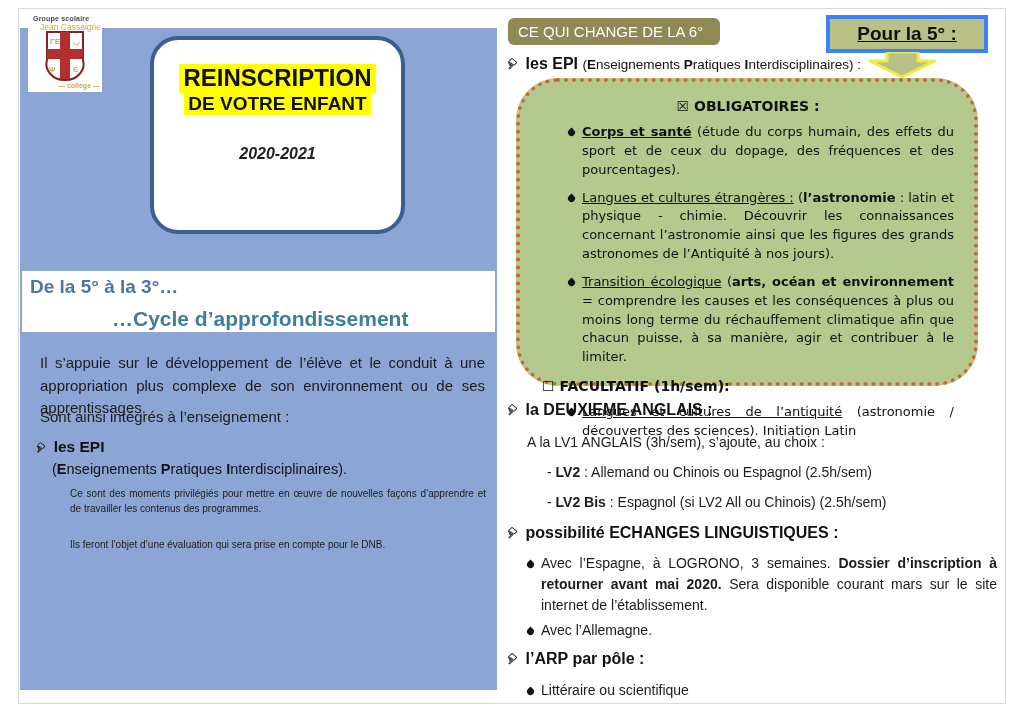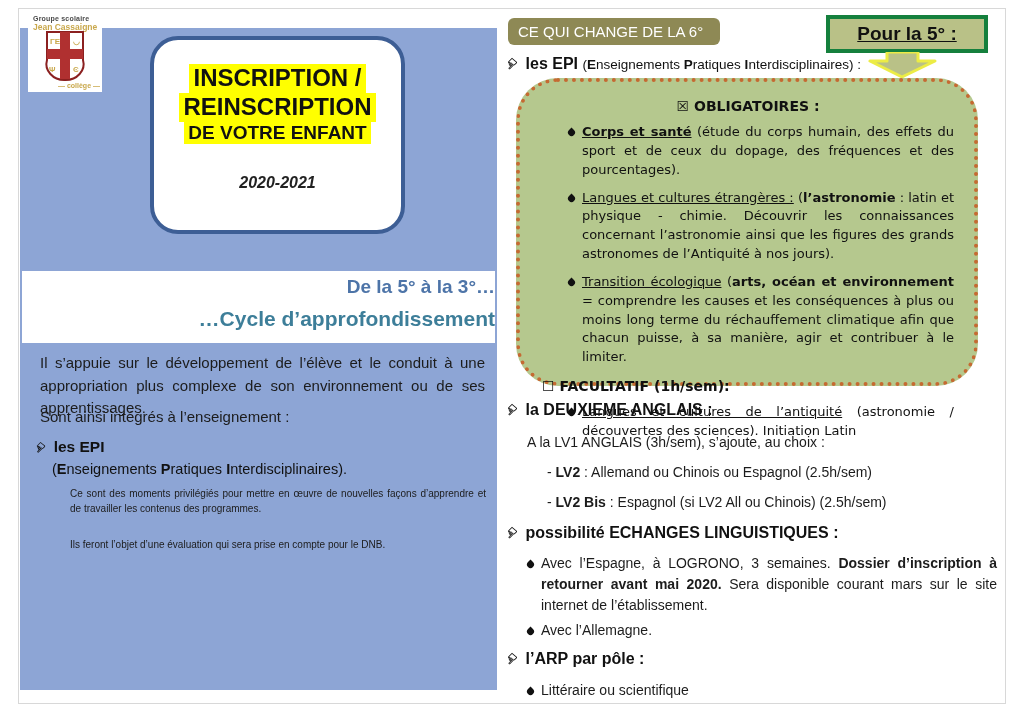--- a/index.html
+++ b/index.html
@@ -4,44 +4,44 @@
 <style>
   html,body{margin:0;padding:0;background:#ffffff;}
   #page{position:relative;width:1024px;height:724px;background:#ffffff;overflow:hidden;
         font-family:"Liberation Sans",sans-serif;color:#1c1c1c;}
   .frame{position:absolute;left:18px;top:8px;width:986px;height:694px;border:1px solid #d8d8d8;}
 
   
   .blue-panel{position:absolute;left:20px;top:28px;width:477px;height:662px;background:#8da5d5;}
   .logo{position:absolute;left:28px;top:12px;width:74px;height:80px;background:#ffffff;font-size:7px;}
   .logo .l1{position:absolute;left:5px;top:3px;font-weight:bold;color:#4a4a4a;font-size:7px;letter-spacing:.2px;}
-  .logo .l2{position:absolute;left:5px;top:10px;color:#c9a84c;font-size:8.5px;font-weight:bold;}
+  .logo .l2{position:absolute;left:12px;top:10px;color:#c9a84c;font-size:8.5px;font-weight:normal;}
   .logo .college{position:absolute;right:2px;bottom:3px;color:#c9a84c;font-size:7px;font-weight:bold;}
   .title-box{position:absolute;left:150px;top:36px;width:247px;height:190px;background:#ffffff;
              border:4px solid #3d5e95;border-radius:28px;text-align:center;}
   .title-line{font-size:24px;font-weight:bold;line-height:1.2;color:#111;}
   .hl{background:#ffff00;padding:0 4px;display:inline-block;}
   .title-wrap{margin-top:24px;}
   .subtitle{font-size:19px;font-weight:bold;color:#111;}
   .year{margin-top:30px;font-size:16px;font-weight:bold;font-style:italic;color:#222;}
 
-  .heading-box{position:absolute;left:22px;top:271px;width:473px;height:72px;background:#ffffff;text-align:right;}
+  .heading-box{position:absolute;left:22px;top:271px;width:473px;height:61px;background:#ffffff;}
   .heading1{padding:5px 0 0 8px;font-size:19px;font-weight:bold;color:#4d74a8;}
   .heading2{padding:9px 0 0 90px;font-size:21px;font-weight:bold;color:#3d7e99;}
 
   .lpara{position:absolute;left:40px;width:445px;font-size:15px;line-height:1.5;text-align:justify;color:#1c1c1c;}
   .lline{position:absolute;left:40px;font-size:15px;color:#1c1c1c;}
   .epi-h{position:absolute;left:34px;font-size:15.5px;font-weight:bold;color:#111;}
   .epi-sub{position:absolute;left:52px;font-size:14.5px;color:#111;}
   .indent-para{position:absolute;left:70px;width:416px;font-size:10px;line-height:1.5;text-align:justify;color:#1c1c1c;}
 
   
   .banner{position:absolute;left:508px;top:18px;width:212px;height:27px;background:#8e8955;border-radius:6px;
           color:#ffffff;font-weight:normal;font-size:15px;line-height:27px;padding-left:10px;box-sizing:border-box;}
-  .pour-box{position:absolute;left:826px;top:15px;width:162px;height:38px;background:#b9c187;border:4px solid #15803d;
+  .pour-box{position:absolute;left:826px;top:15px;width:162px;height:38px;background:#b9c187;border:4px solid #3b82f6;
             box-sizing:border-box;text-align:center;font-size:19px;font-weight:bold;line-height:30px;color:#111;}
   .pour-box span{text-decoration:underline;}
   .pour-arrow{position:absolute;left:855px;top:52px;}
 
   .rhead{position:absolute;left:505px;font-size:16px;font-weight:bold;color:#111;}
   .rhead .big{font-size:16px;}
   .epi-paren{font-size:13.5px;font-weight:normal;}
 
   .green-box{position:absolute;left:516px;top:78px;width:462px;height:308px;box-sizing:border-box;
              background:#b5c88e;border:4px dotted #c56a32;border-radius:42px;padding:16px 20px 10px 22px;
@@ -84,21 +84,20 @@
         <text x="31" y="14" font-size="8" fill="#c9a84c" font-weight="bold">◡</text>
         <text x="7" y="42" font-size="8" fill="#c9a84c" font-weight="bold">Ψ</text>
         <text x="31" y="42" font-size="8" fill="#c9a84c" font-weight="bold">Ͼ</text>
       </svg>
     </div>
     <div class="college">— <span>collège</span> —</div>
   </div>
 
   <div class="title-box">
     <div class="title-wrap">
-      <div class="title-line"><span class="hl">INSCRIPTION /</span></div>
       <div class="title-line"><span class="hl">REINSCRIPTION</span></div>
     </div>
     <div class="subtitle"><span class="hl">DE VOTRE ENFANT</span></div>
     <div class="year">2020-2021</div>
   </div>
 
   <div class="heading-box">
     <div class="heading1">De la 5° à la 3°…</div>
     <div class="heading2">…Cycle d’approfondissement</div>
   </div>

